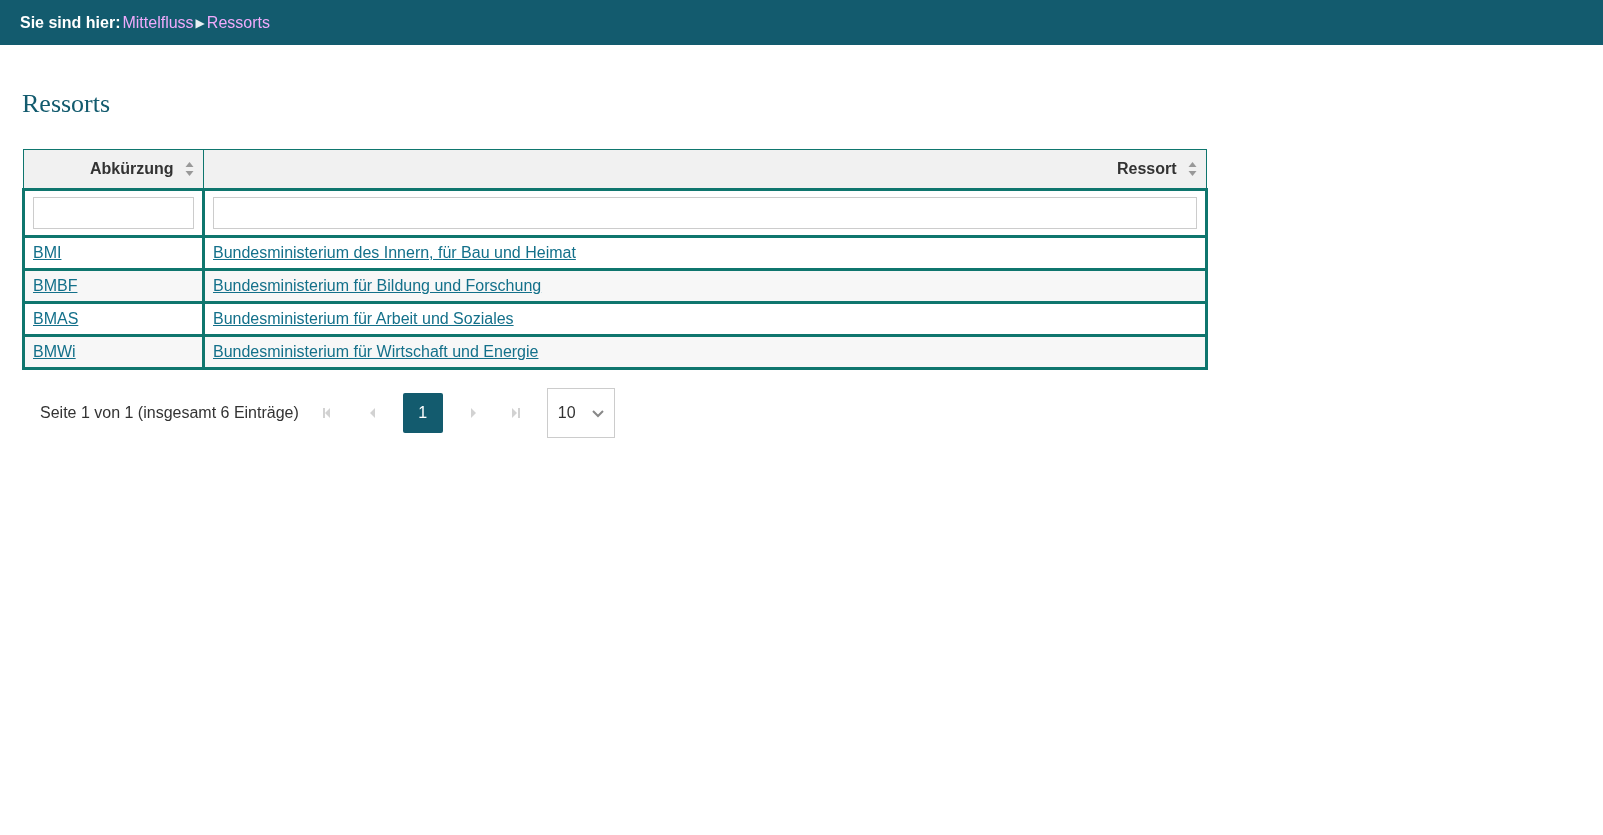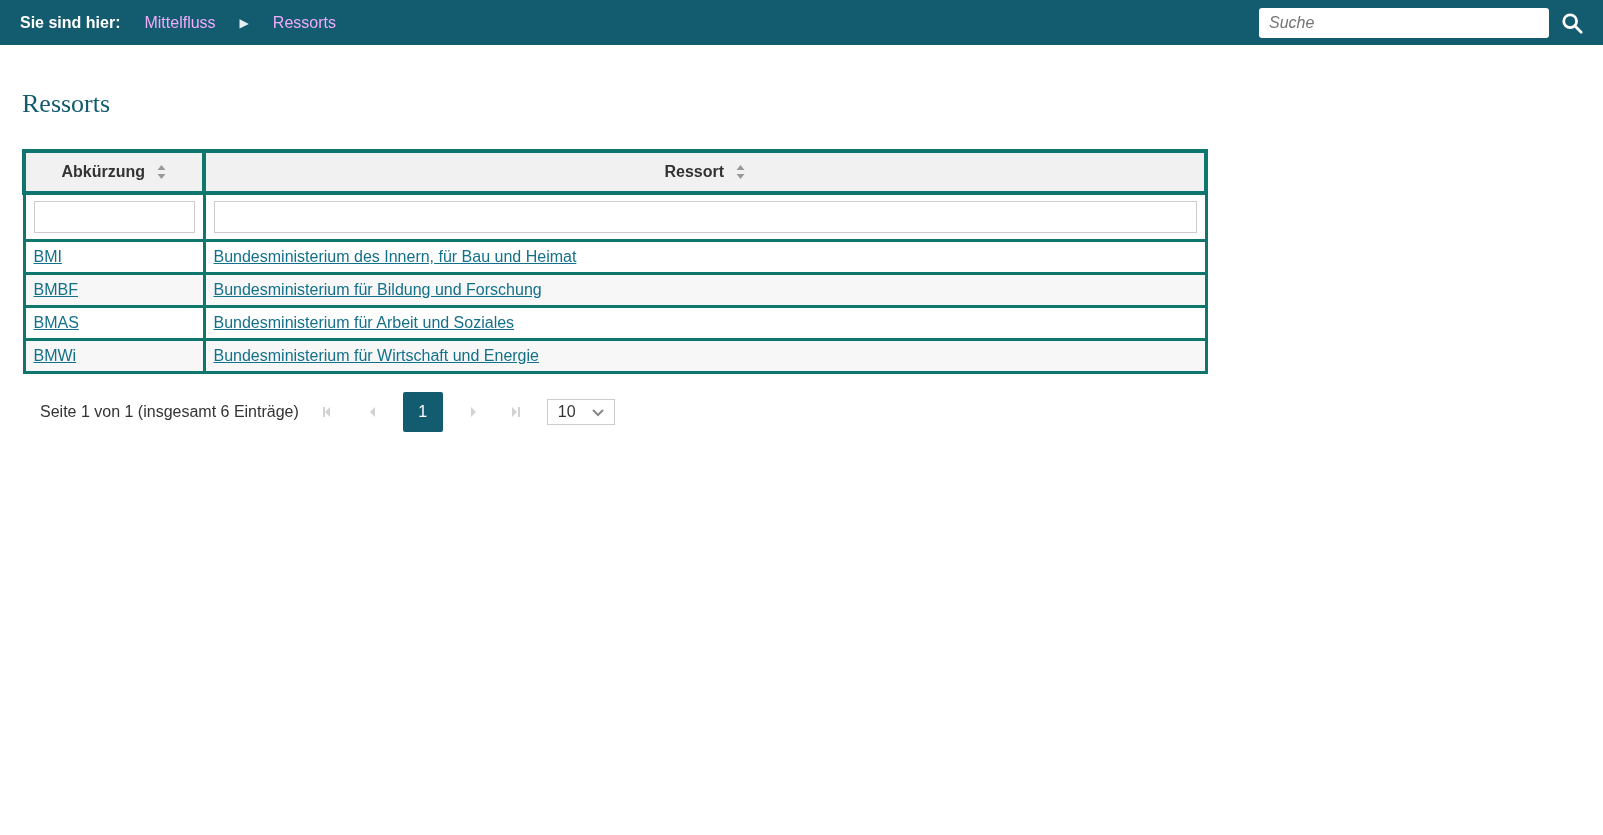--- a/index.html
+++ b/index.html
@@ -14,21 +14,21 @@
     background: #135b6e;
     color: #fff;
     display: flex;
     align-items: center;
     padding: 0 20px;
     height: 45px;
   }
   .breadcrumb {
     display: flex;
     align-items: center;
-    gap: 24px;
+    gap: 2px;
     flex: 1;
   }
   .breadcrumb .bc-label {
     font-weight: bold;
   }
   .breadcrumb .bc-item {
     color: #f0abfc;
     cursor: pointer;
   }
   .breadcrumb .bc-sep {
@@ -68,24 +68,24 @@
     font-weight: normal;
     margin: 20px 0 30px 0;
   }
   table.data-table {
     width: 100%;
     border-collapse: collapse;
     border: 1px solid #c7c7c7;
   }
   table.data-table th {
     background: #f1f1f1;
-    text-align: center;
+    text-align: right;
     font-weight: bold;
     padding: 10px 8px;
-    border: 4px solid #0f766e;
+    border: 1px solid #0f766e;
     color: #333;
   }
   table.data-table td {
     border: 3px solid #0f766e;
     padding: 6px 8px;
   }
   .sort-icon {
     display: inline-block;
     margin-left: 6px;
     font-size: 12px;
@@ -135,50 +135,41 @@
     color: #fff;
     width: 40px;
     height: 40px;
     display: inline-flex;
     align-items: center;
     justify-content: center;
     border-radius: 2px;
     font-size: 16px;
   }
   .page-size {
-    height: 26px;
+    height: 50px;
     border: 1px solid #ccc;
     display: inline-flex;
     align-items: center;
     padding: 0 10px;
     gap: 16px;
     cursor: pointer;
     color: #333;
   }
   .page-size .chev { color: #888; }
   .col-abbr { width: 180px; }
 </style>
 </head>
 <body>
 
 <div class="topbar">
   <div class="breadcrumb">
     <span class="bc-label">Sie sind hier:</span>
     <span class="bc-item">Mittelfluss</span>
     <span class="bc-sep">▶</span>
     <span class="bc-item">Ressorts</span>
-  </div>
-  <div class="search-wrap">
-    <input class="search-input" type="text" placeholder="Suche" style="">
-    <span class="search-btn">
-      <svg width="22" height="22" viewBox="0 0 24 24" fill="none" stroke="#fff" stroke-width="3" stroke-linecap="round">
-        <circle cx="10" cy="10" r="7"></circle>
-        <line x1="15" y1="15" x2="22" y2="22"></line>
-      </svg>
-    </span>
   </div>
 </div>
 
 <div class="content">
   <h1 class="page-title">Ressorts</h1>
 
   <table class="data-table">
     <thead>
       <tr>
         <th class="col-abbr">

